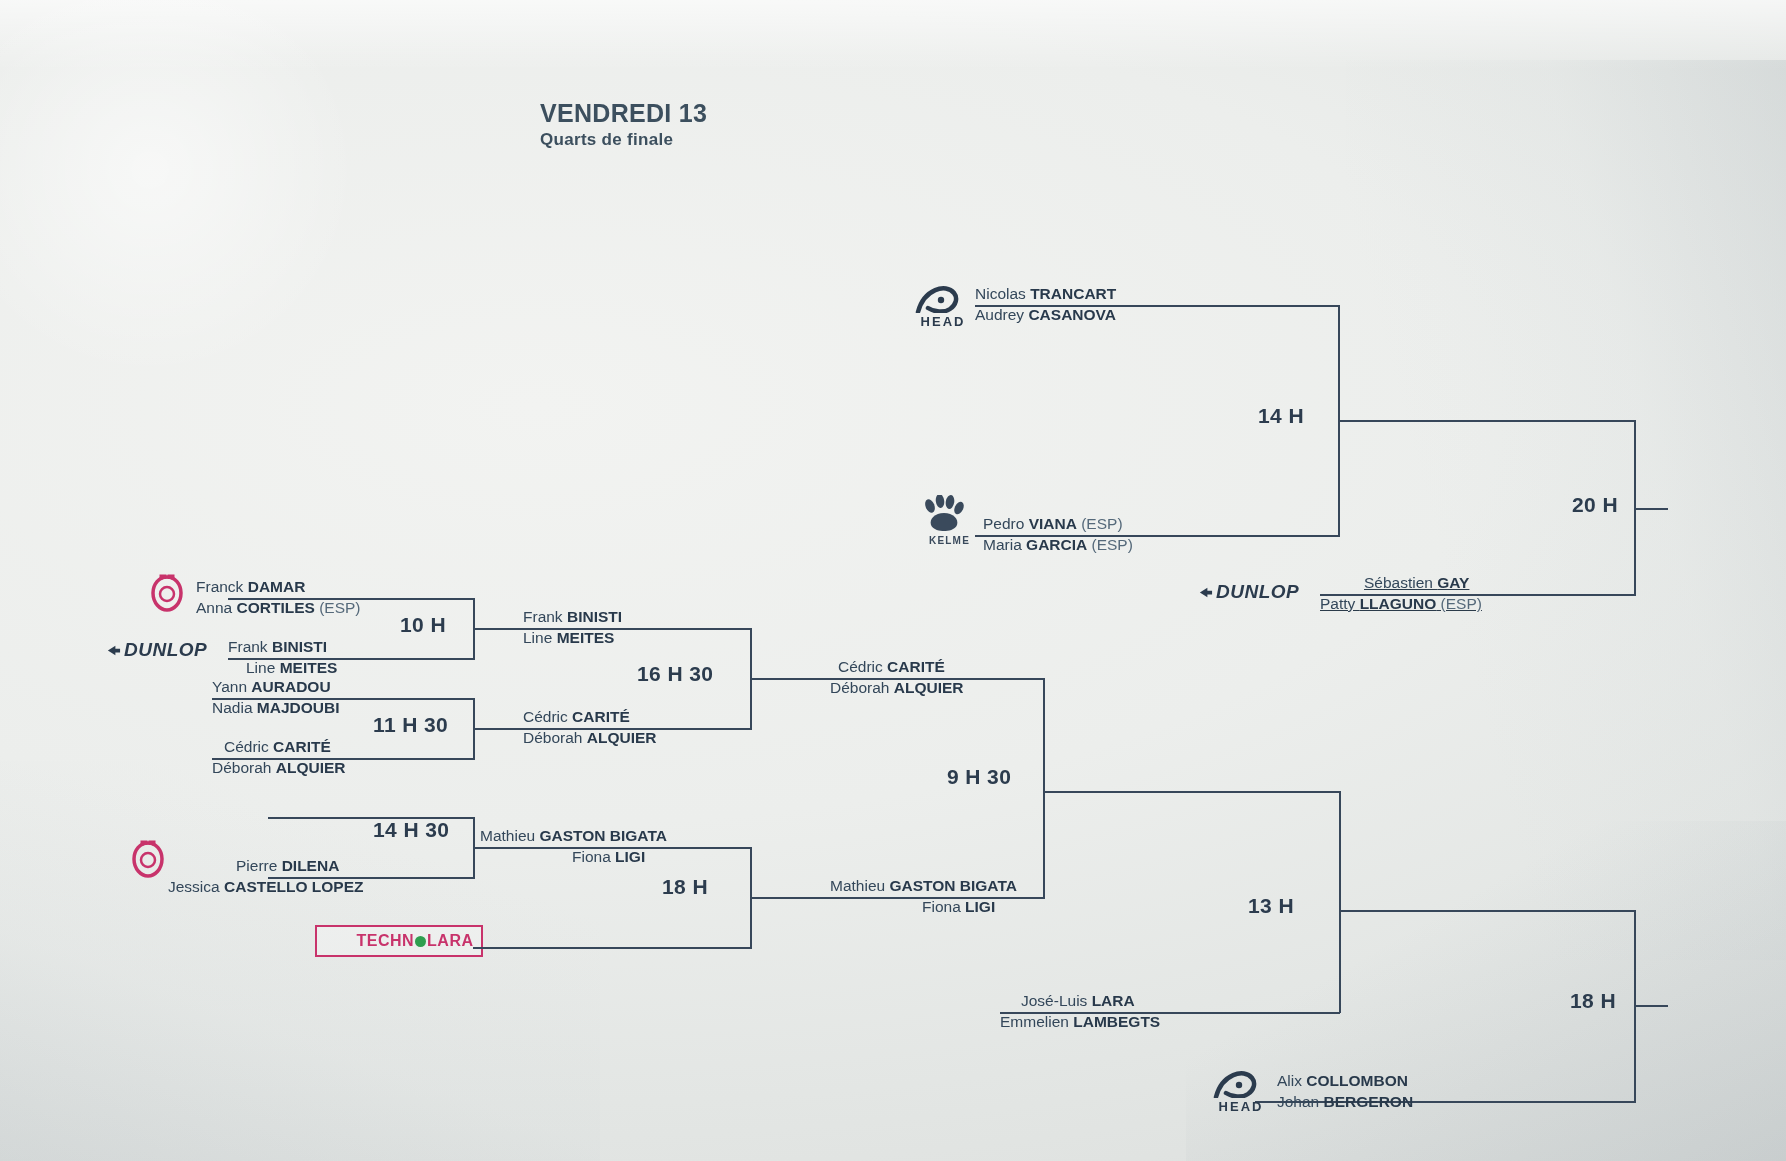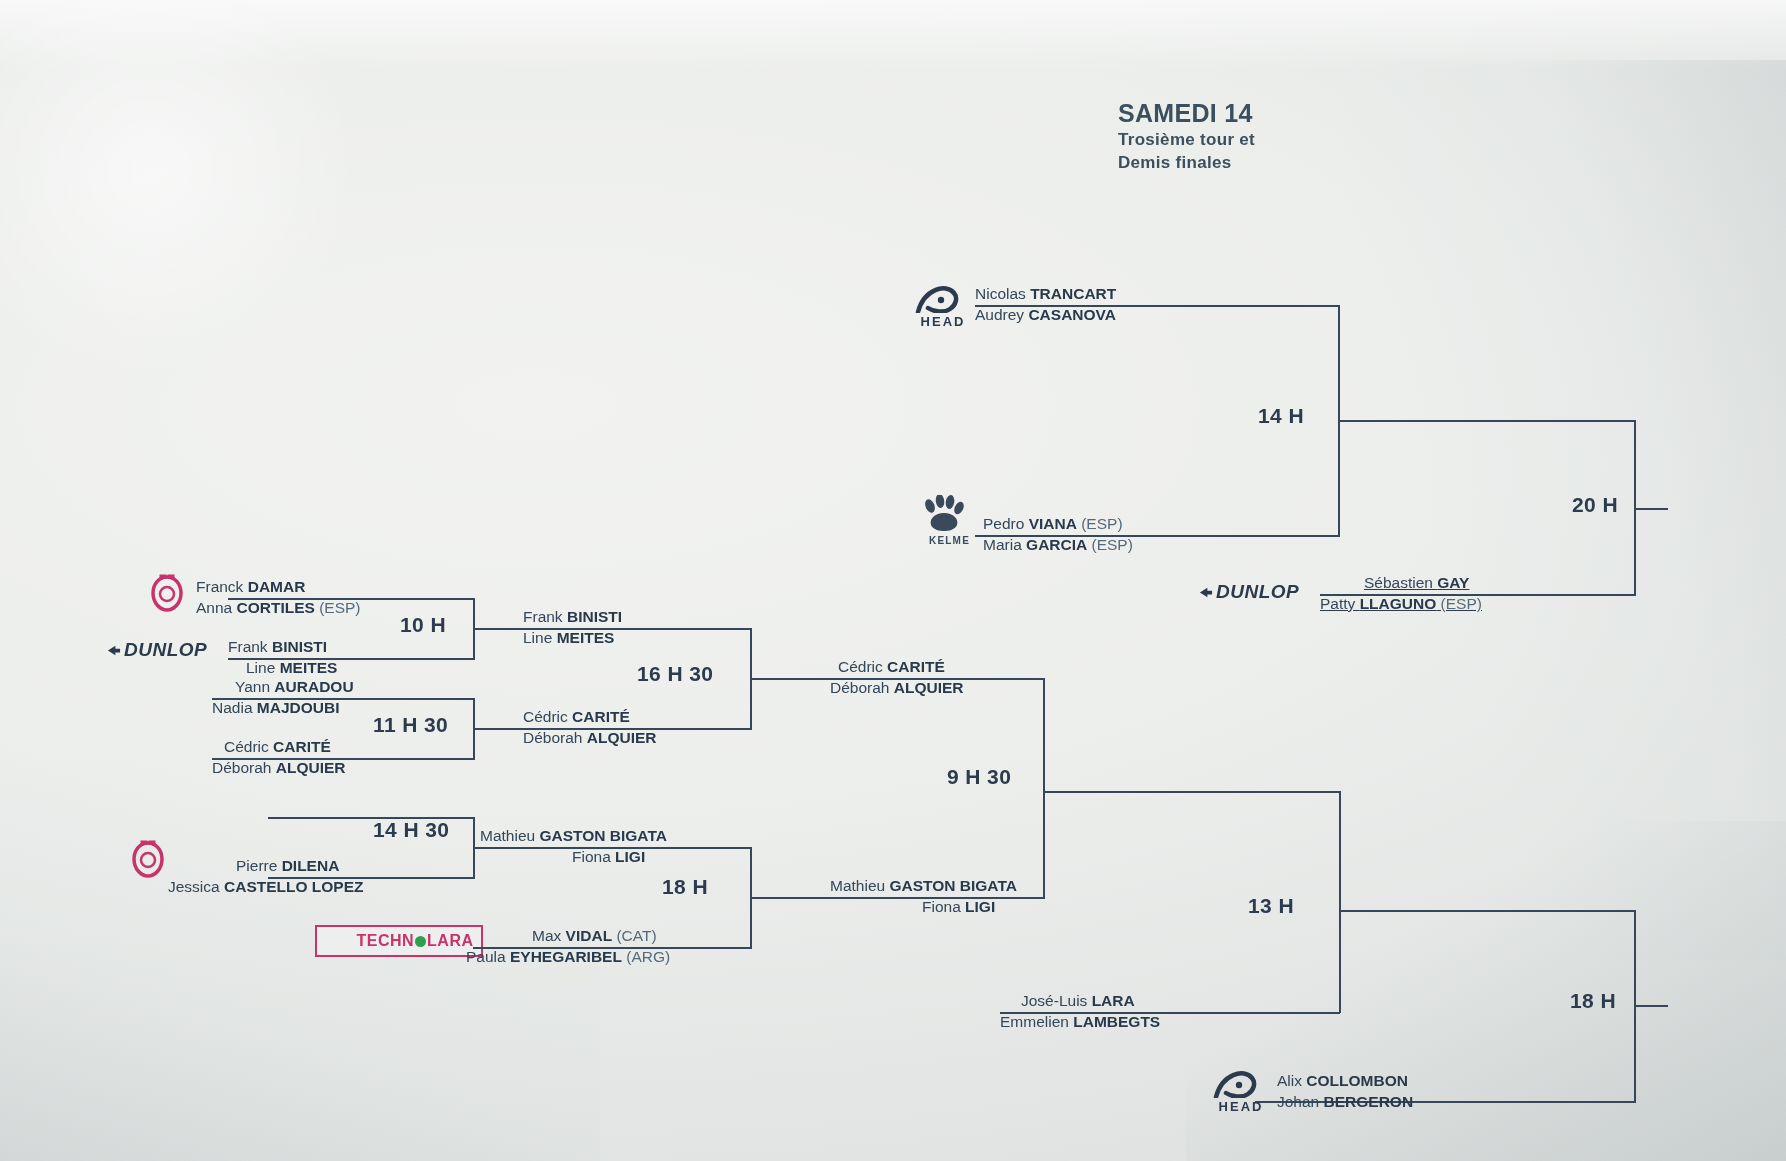--- a/index.html
+++ b/index.html
@@ -155,26 +155,25 @@
 <body>
 
 <div id="page">
 
   <div class="paper-shade shade-topfold"></div>
   <div class="paper-shade shade-topleft"></div>
   <div class="paper-shade shade-right"></div>
   <div class="paper-shade shade-bottomleft"></div>
   <div class="paper-shade shade-bottomright"></div>
 
-
-  <div class="day-header" style="left:1118px; top:98px;">
-    <div class="day-title">SAMEDI 14</div>
-    <div class="day-sub">Trosième tour et</div>
-    <div class="day-sub">Demis finales</div>
-  </div>
+  <div class="day-header" style="left:540px; top:98px;">
+    <div class="day-title">VENDREDI 13</div>
+    <div class="day-sub">Quarts de finale</div>
+  </div>
+
 
   <div class="logo logo-head" style="left:910px; top:283px;">
     <svg viewBox="0 0 66 30" width="66" height="30">
       <path d="M8 29 C14 6, 36 0, 44 10 C48 15, 46 22, 40 26 C34 30, 24 29, 18 25" fill="none" stroke="#2b3b4d" stroke-width="4.5" stroke-linecap="round"></path>
       <circle cx="31" cy="17" r="3.2" fill="#2b3b4d"></circle>
     </svg>
     <div class="head-word" style="margin-top:-3px; text-align:center;">HEAD</div>
   </div>
 
   <div class="logo logo-kelme" style="left:918px; top:495px;">
@@ -299,21 +298,21 @@
     <div class="p" style=""><span>Franck </span><b>DAMAR</b><span class="nat"></span></div>
     <div class="p"><span>Anna </span><b>CORTILES</b><span class="nat"> (ESP)</span></div>
   </div>
 
   <div class="team" style="left:228px; top:636px;">
     <div class="p"><span>Frank </span><b>BINISTI</b><span class="nat"></span></div>
     <div class="p" style="margin-left:18px;"><span>Line </span><b>MEITES</b><span class="nat"></span></div>
   </div>
 
   <div class="team" style="left:212px; top:676px;">
-    <div class="p" style="margin-left:23px;"><span>Yann </span><b>AURADOU</b><span class="nat"></span></div>
+    <div class="p" style="margin-left:0;"><span>Yann </span><b>AURADOU</b><span class="nat"></span></div>
     <div class="p"><span>Nadia </span><b>MAJDOUBI</b><span class="nat"></span></div>
   </div>
 
   <div class="team" style="left:212px; top:736px;">
     <div class="p" style="margin-left:12px;"><span>Cédric </span><b>CARITÉ</b><span class="nat"></span></div>
     <div class="p"><span>Déborah </span><b>ALQUIER</b><span class="nat"></span></div>
   </div>
 
   <div class="team" style="left:523px; top:606px;">
     <div class="p"><span>Frank </span><b>BINISTI</b><span class="nat"></span></div>
@@ -333,24 +332,20 @@
   <div class="team" style="left:168px; top:855px;">
     <div class="p" style="margin-left:68px;"><span>Pierre </span><b>DILENA</b><span class="nat"></span></div>
     <div class="p"><span>Jessica </span><b>CASTELLO LOPEZ</b><span class="nat"></span></div>
   </div>
 
   <div class="team" style="left:480px; top:825px;">
     <div class="p"><span>Mathieu </span><b>GASTON BIGATA</b><span class="nat"></span></div>
     <div class="p" style="margin-left:92px;"><span>Fiona </span><b>LIGI</b><span class="nat"></span></div>
   </div>
 
-  <div class="team" style="left:466px; top:925px;">
-    <div class="p" style="margin-left:66px;"><span>Max </span><b>VIDAL</b><span class="nat"> (CAT)</span></div>
-    <div class="p"><span>Paula </span><b>EYHEGARIBEL</b><span class="nat"> (ARG)</span></div>
-  </div>
 
   <div class="team" style="left:830px; top:875px;">
     <div class="p"><span>Mathieu </span><b>GASTON BIGATA</b><span class="nat"></span></div>
     <div class="p" style="margin-left:92px;"><span>Fiona </span><b>LIGI</b><span class="nat"></span></div>
   </div>
 
   <div class="team" style="left:1000px; top:990px;">
     <div class="p" style="margin-left:21px;"><span>José-Luis </span><b>LARA</b><span class="nat"></span></div>
     <div class="p"><span>Emmelien </span><b>LAMBEGTS</b><span class="nat"></span></div>
   </div>

